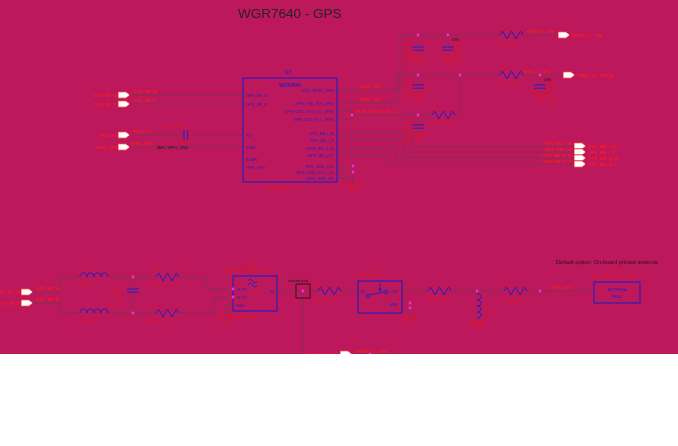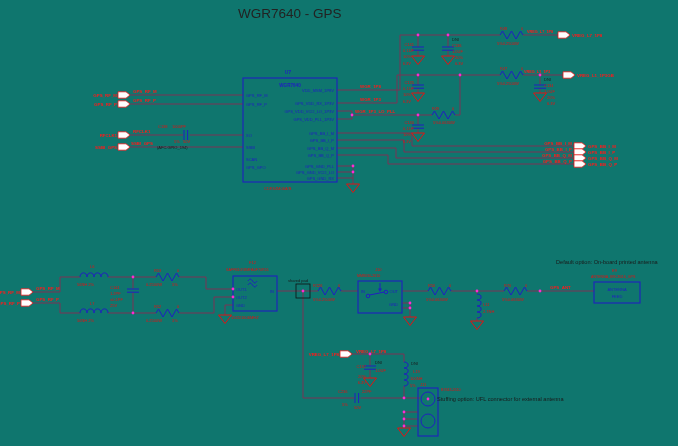--- a/index.html
+++ b/index.html
@@ -1,16 +1,16 @@
 <!DOCTYPE html>
 <html><head>
 <meta charset="utf-8">
 <style>
   html,body{margin:0;padding:0;background:#fff;}
-  #page{position:relative;width:678px;height:446px;background:#0f766e;overflow:hidden;
+  #page{position:relative;width:678px;height:354px;background:#be185d;overflow:hidden;
         font-family:"Liberation Sans",sans-serif;}
   svg{position:absolute;left:0;top:0;}
   text{font-family:"Liberation Sans",sans-serif;}
   .title{font-size:13.5px;fill:#222;}
   .wire{stroke:#7d3355;stroke-width:1;fill:none;}
   .sym{stroke:#2020c0;stroke-width:1;fill:none;}
   .box{stroke:#2020c0;stroke-width:1.1;fill:none;}
   .blk{stroke:#111;stroke-width:0.8;fill:none;}
   .t-red{fill:#e31212;font-size:4px;}
   .t-red36{fill:#e31212;font-size:3.6px;}

